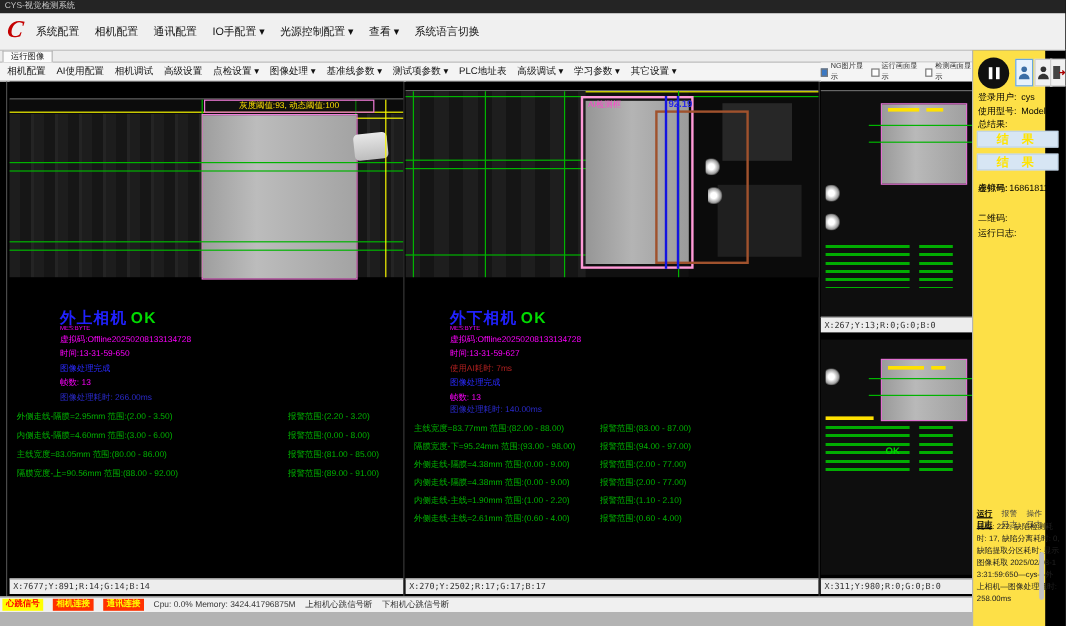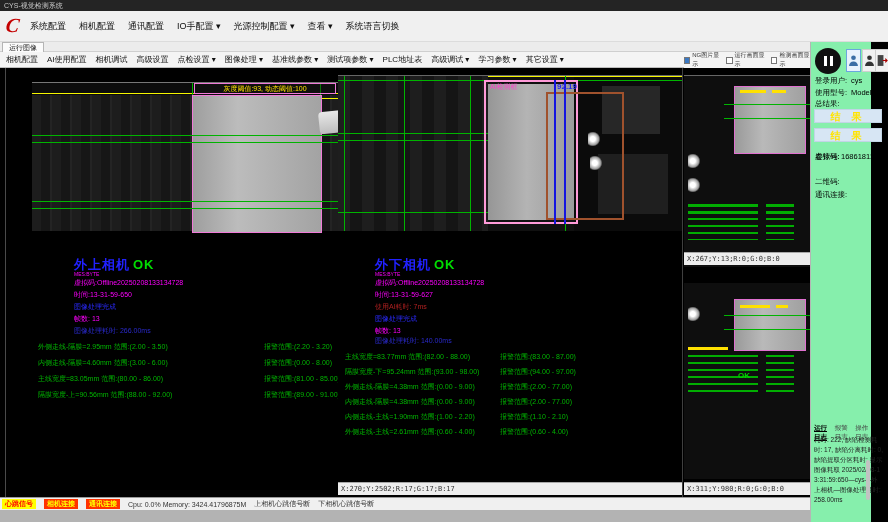--- a/index.html
+++ b/index.html
@@ -77,21 +77,21 @@
   .glint{position:absolute;width:12px;height:14px;background:radial-gradient(circle at 40% 50%,#ffffff 0 25%,#9a9a9a 60%,transparent 75%);}
 
   
   .img-s{position:absolute;left:0;top:7px;right:0;border-top:1px solid #666;background:#0e0e0e;}
   .prod-s{position:absolute;background:linear-gradient(90deg,#9a9a9a,#b9b9b9 40%,#a0a0a0);border:1px solid #e070d0;}
   .gtext{position:absolute;background:repeating-linear-gradient(180deg,rgba(0,190,0,.9) 0 2.5px,transparent 2.5px 7px);}
   .ydash{position:absolute;height:3px;background:#ffe100;}
   .ok-s{position:absolute;color:#00d000;font-size:8px;font-weight:bold;}
 
   
-  .sidebar{position:absolute;left:810px;top:42px;width:61px;height:480px;background:#86efac;border-left:1px solid #b5b5b5;box-sizing:border-box;}
+  .sidebar{position:absolute;left:810px;top:42px;width:61px;height:480px;background:#fde047;border-left:1px solid #b5b5b5;box-sizing:border-box;}
   .btn-pause{position:absolute;left:4px;top:6px;width:26px;height:26px;border-radius:50%;background:#101010;
              display:flex;align-items:center;justify-content:center;gap:3px;cursor:pointer;}
   .btn-pause .bar{width:3px;height:10px;background:#fff;}
   .side-btn{position:absolute;top:7px;width:15px;height:23px;display:flex;align-items:center;justify-content:center;
             background:#f1f1f1;border:1px solid #cfcfcf;box-sizing:border-box;cursor:pointer;}
   .side-btn.sel{border:1px solid #6aa7dd;background:#e7f2fc;}
   .slabel{position:absolute;left:4px;font-size:7.5px;color:#000;white-space:nowrap;}
   .svalue{position:absolute;font-size:7.5px;color:#000;white-space:nowrap;text-align:right;}
   .bold{font-weight:normal;}
   .resultbox{position:absolute;left:3px;width:68px;height:14px;background:#d7e6f4;border:1px solid #c2d5e6;
@@ -162,21 +162,21 @@
     <span class="vo">
         <span class="box"></span>
         <span>检测画面显示</span>
       </span>
   </div>
 
   <div class="lsplit"></div>
   <div class="vsep" style="left:336px"></div>
   <div class="vsep" style="left:682px"></div>
 
-  <div class="panel" id="left-panel" style="left:8px;top:68px;width:328px;height:429px;margin-left:24px;">
+  <div class="panel" id="left-panel" style="left:8px;top:68px;width:328px;height:429px;">
     <div class="img-l">
       <div class="band-top"></div>
       <div class="hline yellow" style="left:0;right:0;top:10px"></div>
       <div class="hline yellow" style="left:240px;right:0;top:15px"></div>
       <div class="vline green" style="left:160px;top:0;bottom:0"></div>
       <div class="vline green" style="left:288px;top:0;bottom:0"></div>
       <div class="prod-l"></div>
       <div class="conn-l"></div>
       <div class="hline green" style="left:0;right:0;top:52px"></div>
       <div class="hline green" style="left:0;right:0;top:59px"></div>
@@ -206,20 +206,21 @@
     </div>
     <div class="mrow" style="top:306px">
       <span class="mval">主线宽度=83.05mm 范围:(80.00 - 86.00)</span>
       <span class="malarm">报警范围:(81.00 - 85.00)</span>
     </div>
     <div class="mrow" style="top:322px">
       <span class="mval">隔膜宽度-上=90.56mm 范围:(88.00 - 92.00)</span>
       <span class="malarm">报警范围:(89.00 - 91.00)</span>
     </div>
 
+    <div class="camstatus">X:7677;Y:891;R:14;G:14;B:14</div>
   </div>
 
   <div class="panel" id="right-panel" style="left:338px;top:68px;width:344px;height:429px;">
     <div class="img-r">
       <div class="rtexL"></div>
       <div class="rtexR">
         <div class="rblock1"></div>
         <div class="rblock2"></div>
       </div>
       <div class="hline yellow" style="left:150px;right:0;top:0"></div>
@@ -286,21 +287,21 @@
       <div class="prod-s" style="left:50px;top:10px;width:70px;height:66px;"></div>
       <div class="ydash" style="left:56px;top:14px;width:26px;"></div>
       <div class="ydash" style="left:88px;top:14px;width:14px;"></div>
       <div class="hline green" style="left:40px;right:0;top:28px"></div>
       <div class="hline green" style="left:40px;right:0;top:42px"></div>
       <div class="glint" style="left:4px;top:78px"></div>
       <div class="glint" style="left:4px;top:102px"></div>
       <div class="gtext" style="left:4px;top:128px;width:70px;height:36px;"></div>
       <div class="gtext" style="left:82px;top:128px;width:28px;height:36px;"></div>
     </div>
-    <div class="camstatus" style="bottom:16px;">X:267;Y:13;R:0;G:0;B:0</div>
+    <div class="camstatus" style="bottom:4px;">X:267;Y:13;R:0;G:0;B:0</div>
   </div>
 
   <div class="panel" id="sv-bottom" style="left:684px;top:283px;width:126px;height:214px;">
     <div class="img-s" style="top:0;height:196px;border-top:none;">
       <div class="prod-s" style="left:50px;top:16px;width:70px;height:50px;"></div>
       <div class="ydash" style="left:56px;top:22px;width:30px;"></div>
       <div class="ydash" style="left:92px;top:22px;width:12px;"></div>
       <div class="hline green" style="left:40px;right:0;top:32px"></div>
       <div class="hline green" style="left:40px;right:0;top:46px"></div>
       <div class="glint" style="left:4px;top:24px"></div>
@@ -342,21 +343,21 @@
     <span class="svalue" style="left:40px;top:46px">Model1</span>
     <span class="slabel bold" style="top:57px">总结果:</span>
 
     <div class="resultbox" style="top:67px">结 果</div>
     <div class="resultbox" style="top:86px">结 果</div>
 
     <span class="slabel" style="top:110px">虚拟码:</span>
     <span class="svalue" style="left:30px;top:110px">16861811</span>
     <span class="slabel" style="top:110px">卷针号:</span>
     <span class="slabel" style="top:135px">二维码:</span>
-    <span class="slabel" style="top:148px">通讯连接:</span>
+    <span class="slabel" style="top:148px">运行日志:</span>
 
     <div class="logtabs">
       <span class="lt sel">运行日志</span>
       <span class="lt">报警日志</span>
       <span class="lt">操作日志</span>
     </div>
     <div class="logtext">耗时: 222, 缺陷检测耗时: 17, 缺陷分离耗时: 0, 缺陷提取分区耗时: 显示图像耗取 2025/02/08-13:31:59:650—cys—外上相机—图像处理耗时: 258.00ms</div>
     <div class="scrollthumb"></div>
   </div>
 

